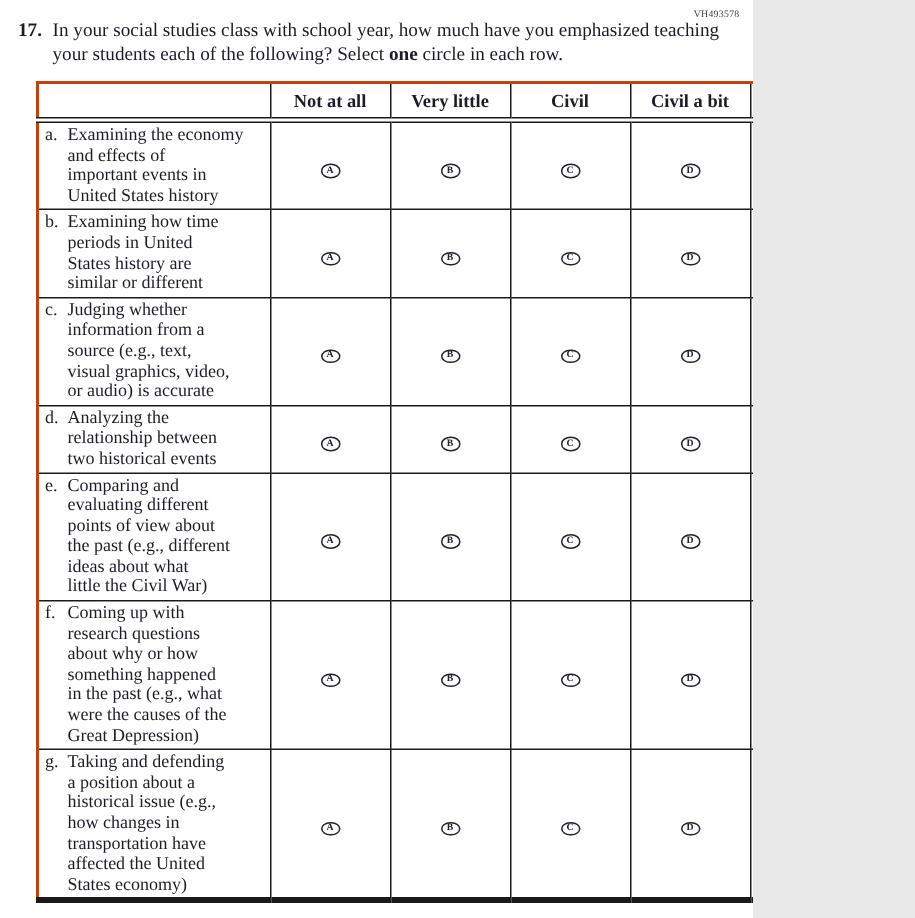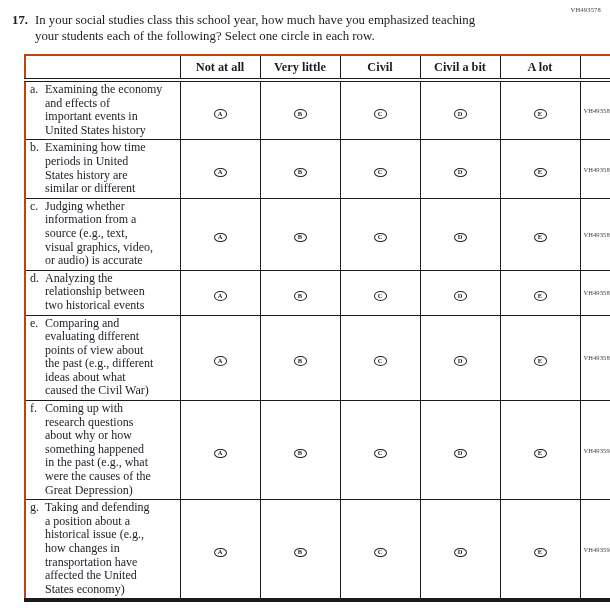--- a/index.html
+++ b/index.html
@@ -1,19 +1,19 @@
 <!DOCTYPE html>
 <html><head>
 <meta charset="utf-8">
 <style>
   * { margin: 0; padding: 0; box-sizing: border-box; }
   html, body { background: #e8e8e8; }
   .page {
     position: relative;
-    width: 610px;
+    width: 502px;
     height: 612px;
     background: #ffffff;
     overflow: hidden;
     font-family: "Liberation Serif", "DejaVu Serif", serif;
     color: #1c1c26;
   }
   .page-code {
     position: absolute;
     top: 6px;
     right: 9px;
@@ -30,21 +30,21 @@
     font-weight: bold;
     font-size: 12.8px;
     margin-right: 7px;
     white-space: nowrap;
   }
   .q-text {
     font-size: 12.8px;
     line-height: 15.5px;
     width: 462px;
   }
-  .q-text b { font-weight: normal; }
+  .q-text b { font-weight: bold; }
   table.matrix {
     border-collapse: collapse;
     table-layout: fixed;
     margin: 10px 0 0 24px;
     width: 592px;
     border: 2px solid #c2410c;
   }
   .matrix th, .matrix td {
     border: 1px solid #1a1a1a;
   }
@@ -107,21 +107,21 @@
 </style>
 </head>
 <body>
 
 <div class="page">
 
   <div class="page-code">VH493578</div>
 
   <div class="question">
     <span class="q-number">17.</span>
-    <span class="q-text"><span>In your social studies class this school year, how much have you emphasized teaching your students each of the following? Select </span><b>one</b><span> circle in each row.</span></span>
+    <span class="q-text"><span>In your social studies class with school year, how much have you emphasized teaching your students each of the following? Select </span><b>one</b><span> circle in each row.</span></span>
   </div>
 
   <table class="matrix">
     <colgroup>
       <col class="c-stem">
         <col class="c-opt">
         <col class="c-opt">
         <col class="c-opt">
         <col class="c-opt">
         <col class="c-opt">
@@ -253,21 +253,21 @@
 
     <tr>
       <td class="stem">
         <div class="stem-flex">
           <span class="row-letter">e.</span>
           <span class="stem-text">Comparing and
 evaluating different
 points of view about
 the past (e.g., different
 ideas about what
-caused the Civil War)</span>
+little the Civil War)</span>
         </div>
       </td>
       <td class="opt">
         <span class="bubble">A</span>
       </td>
       <td class="opt">
         <span class="bubble">B</span>
       </td>
       <td class="opt">
         <span class="bubble">C</span>

